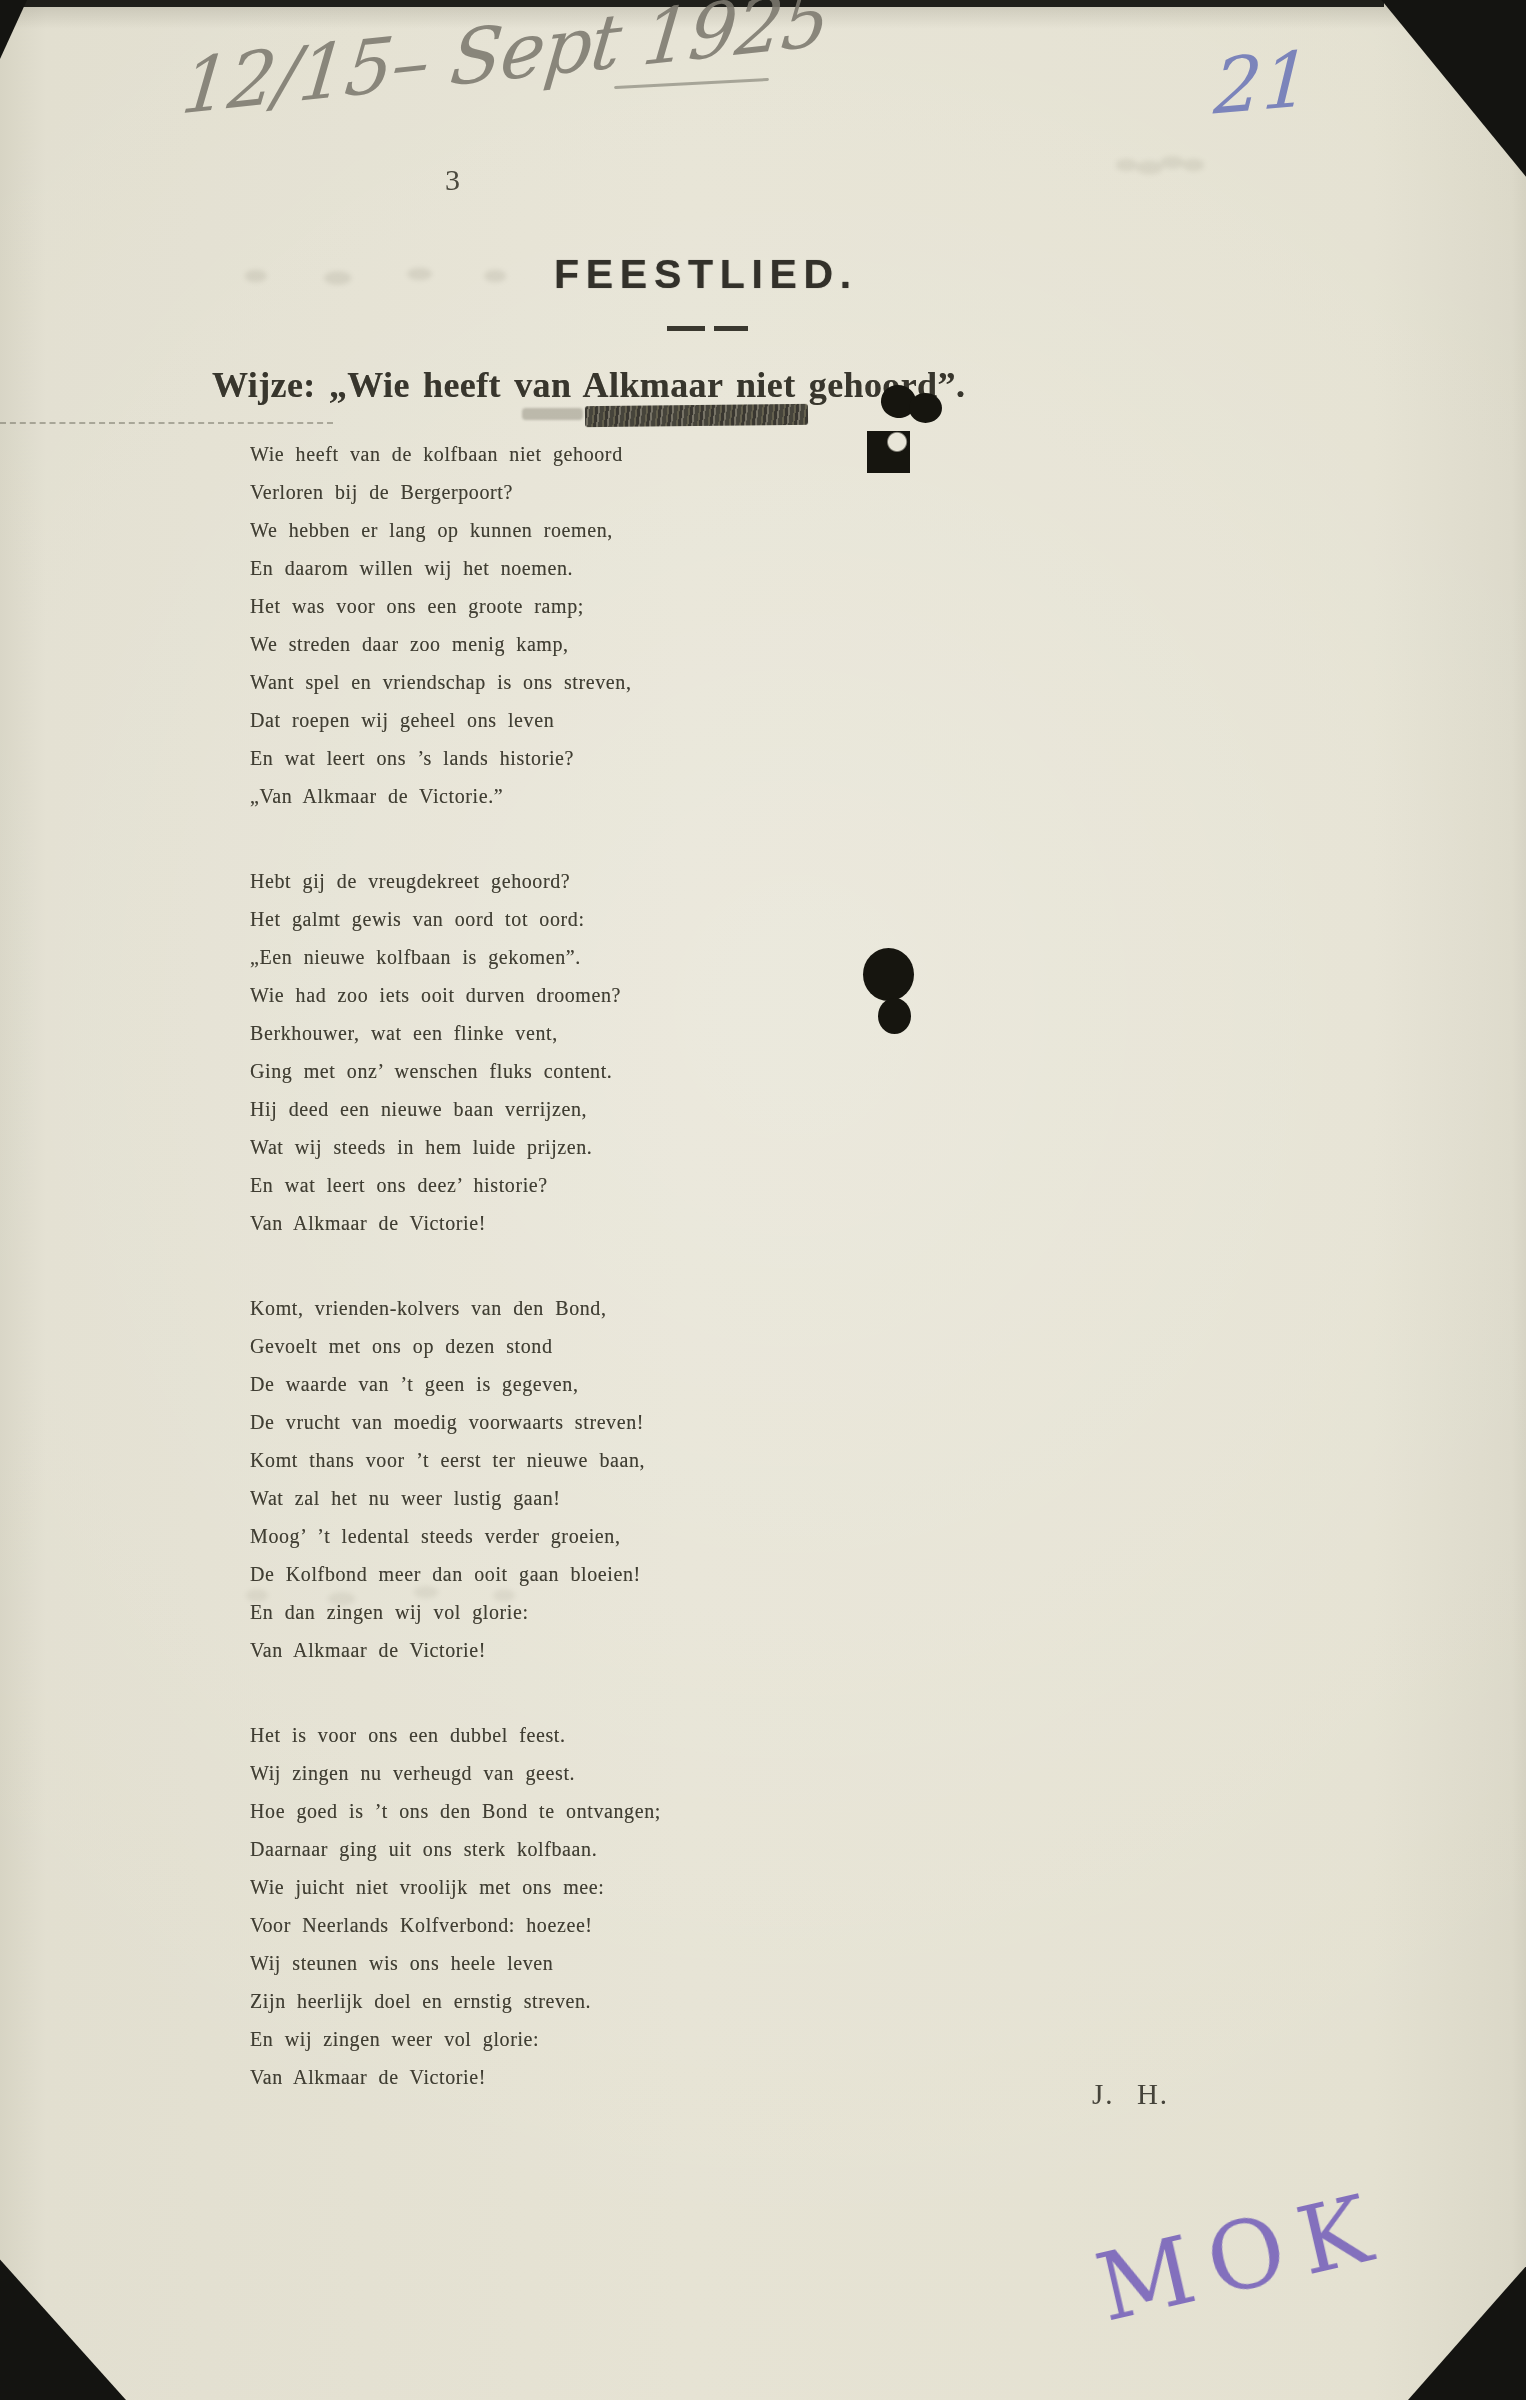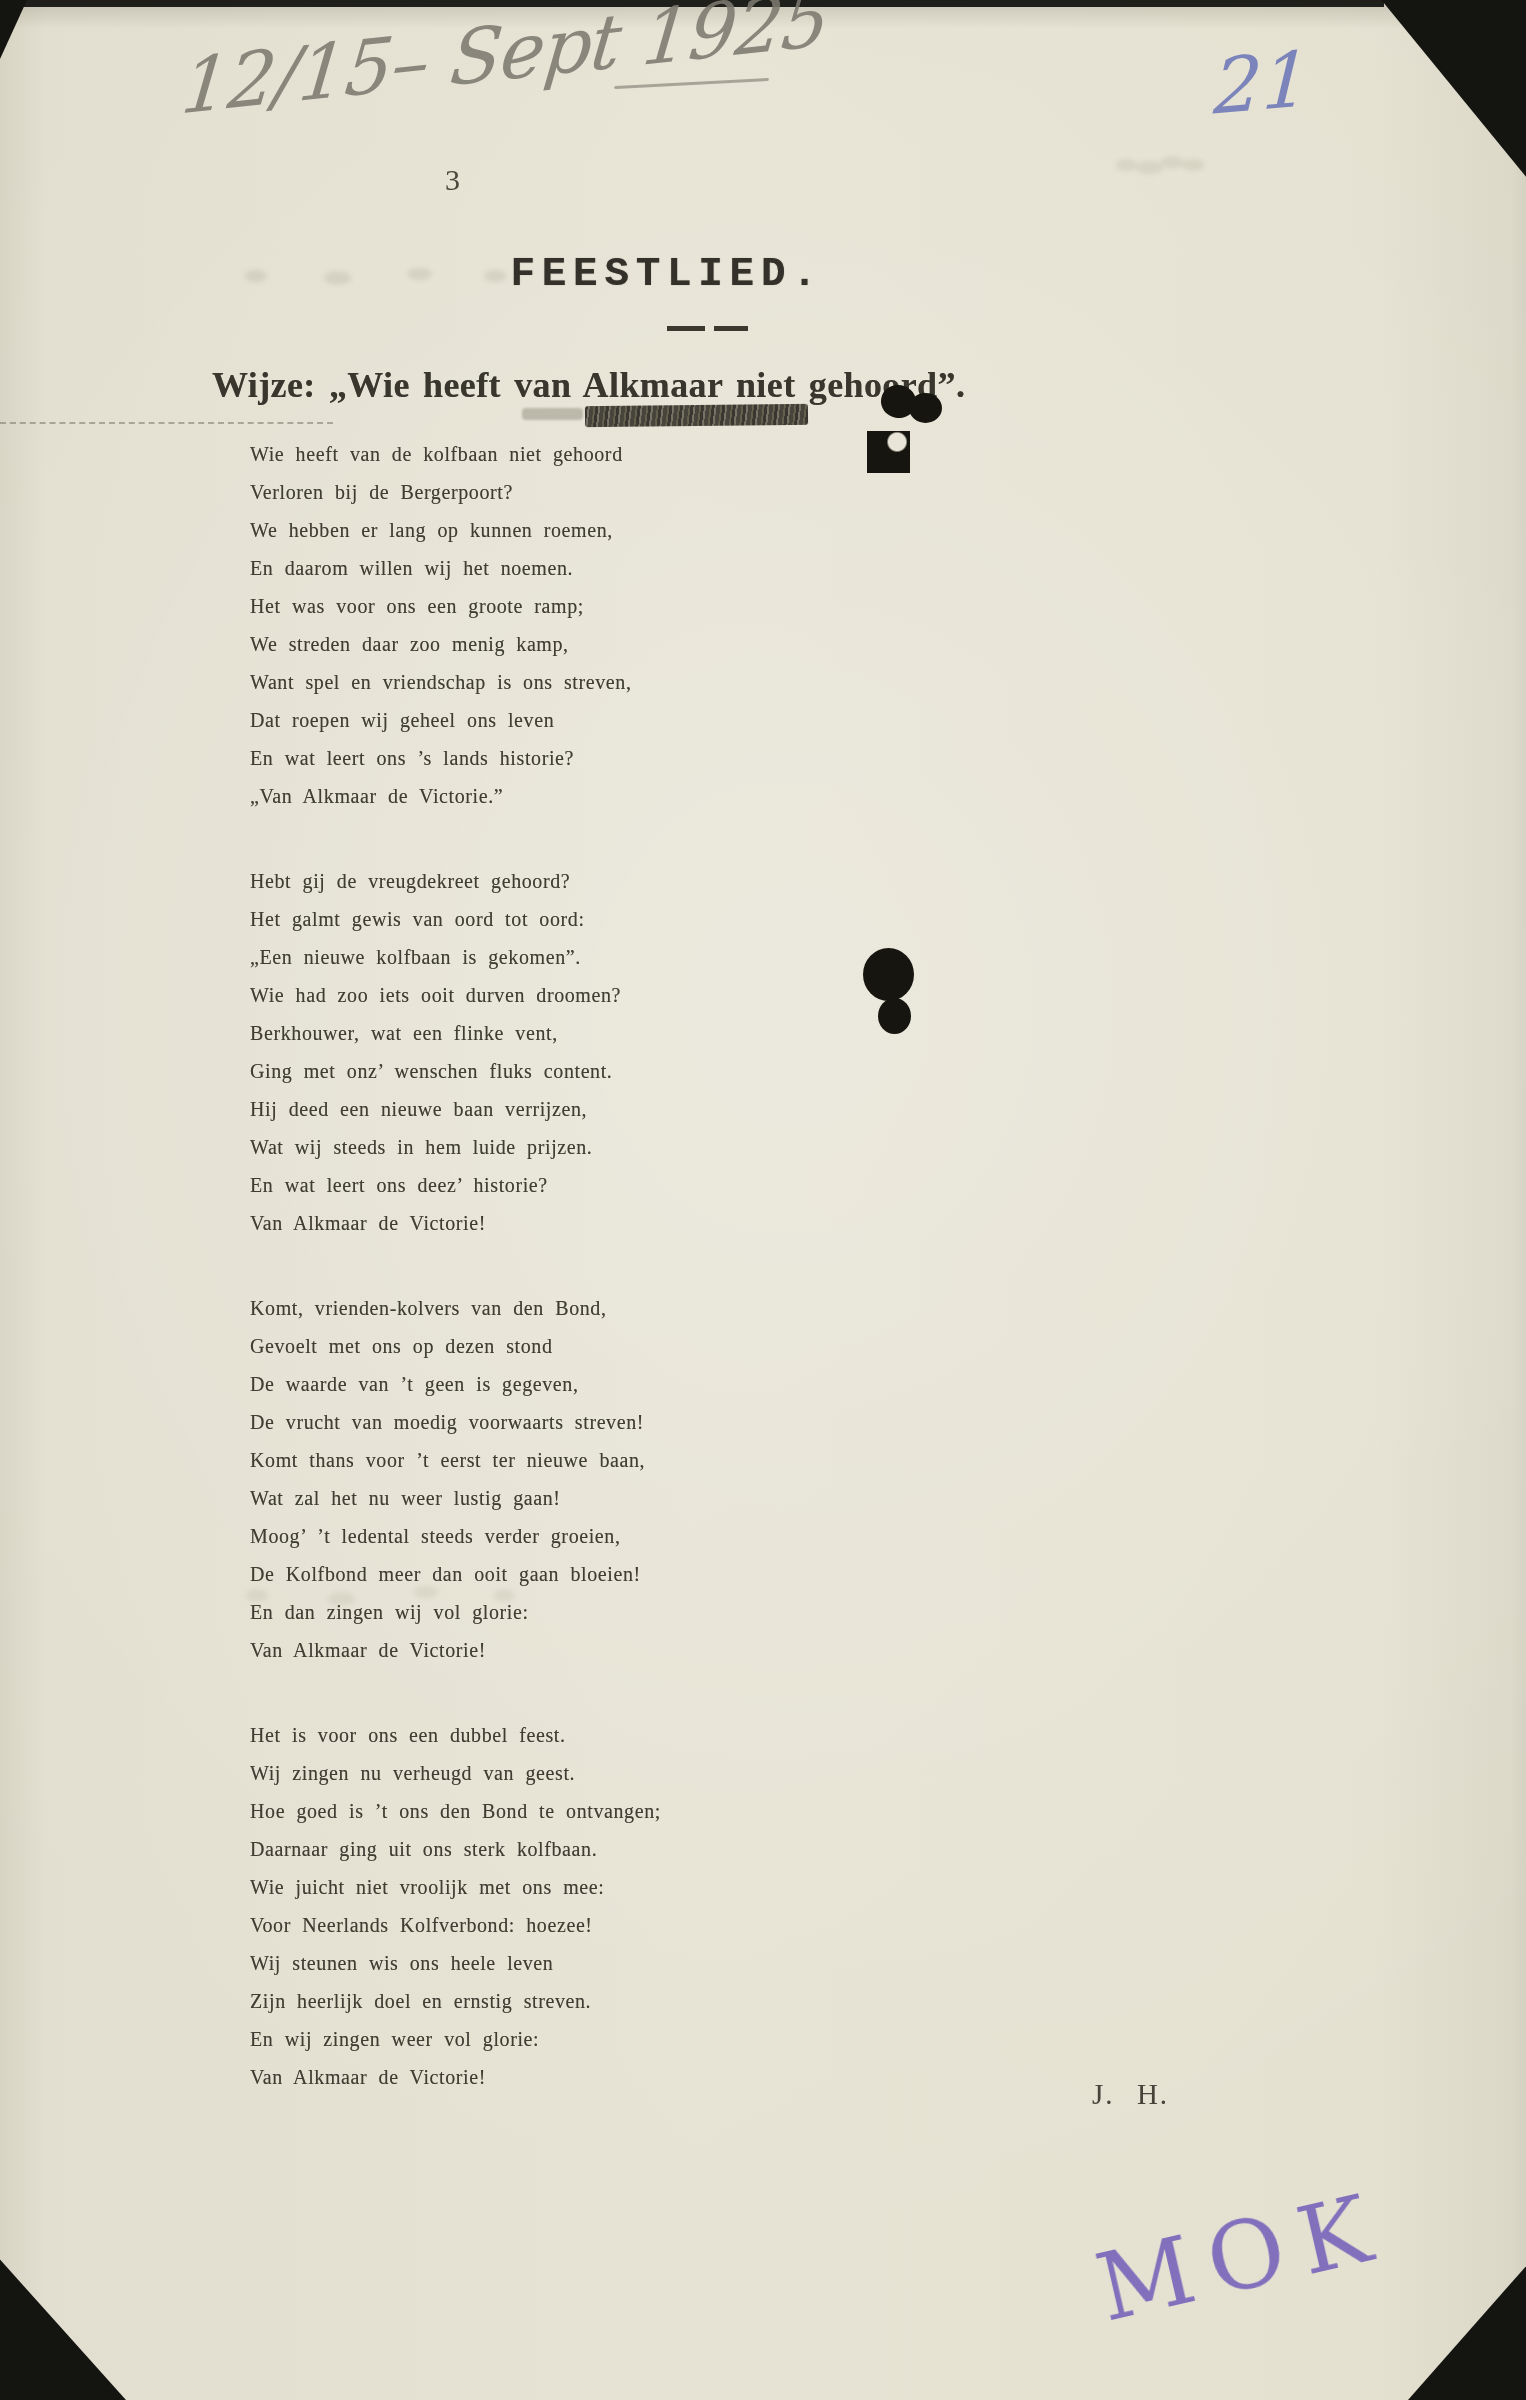--- a/index.html
+++ b/index.html
@@ -28,22 +28,22 @@
     transform:rotate(-6deg) skewX(-12deg);transform-origin:left top;white-space:nowrap;
   }
   .pencil-tail{left:614px;top:82px;width:155px;height:2.9px;background:rgba(124,121,110,.6);
     transform:rotate(-3deg);border-radius:1.9px;}
   .blue-number{
     left:1214px;top:38px;font-family:"DejaVu Serif", serif;font-style:italic;
     font-size:76px;color:rgba(104,115,182,.85);transform:rotate(-5deg) skewX(-8deg);
   }
   .page-number{left:445px;top:163px;font-size:30px;letter-spacing:1px;color:#4b493e;}
   .title{
-    left:667px;top:251px;transform:translateX(-50%);
-    font-family:Liberation Mono, monospace;font-weight:800;
+    left:706px;top:251px;transform:translateX(-50%);
+    font-family:Liberation Sans, sans-serif;font-weight:800;
     font-size:41px;letter-spacing:6.7px;color:#33312a;white-space:nowrap;
     text-shadow:0 0 1px rgba(51,49,42,.55);
   }
   .title-divider{left:667px;top:326px;display:flex;gap:8.6px;}
   .title-divider span{display:block;height:4.8px;background:#3a382f;}
   .title-divider .d1{width:38px;}
   .title-divider .d2{width:34px;}
   .tune-line{
     left:212px;top:364px;font-weight:700;font-size:36px;letter-spacing:0.4px;
     word-spacing:3.8px;color:#38362d;white-space:nowrap;

